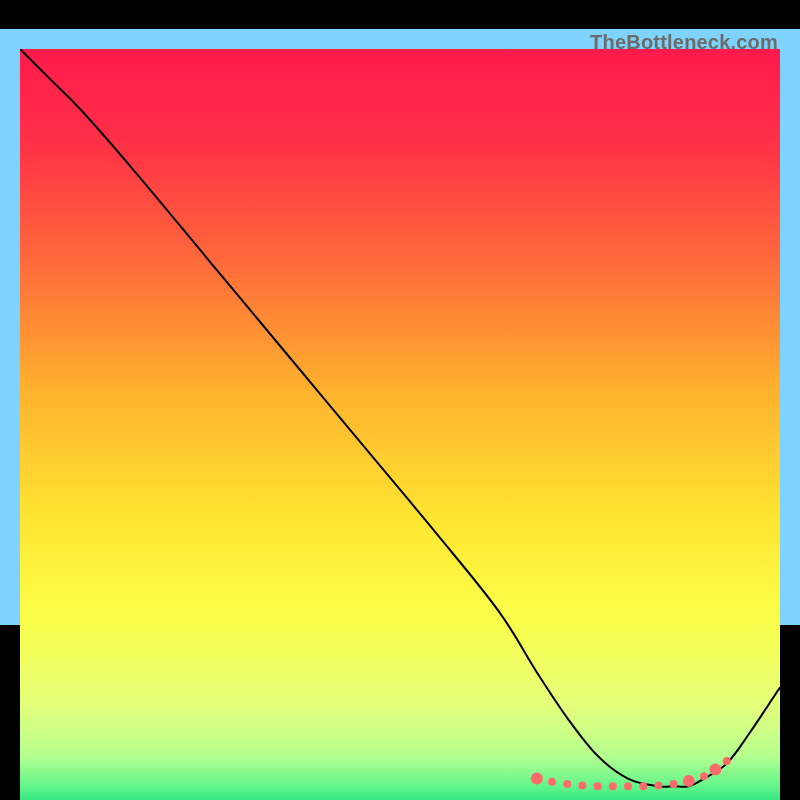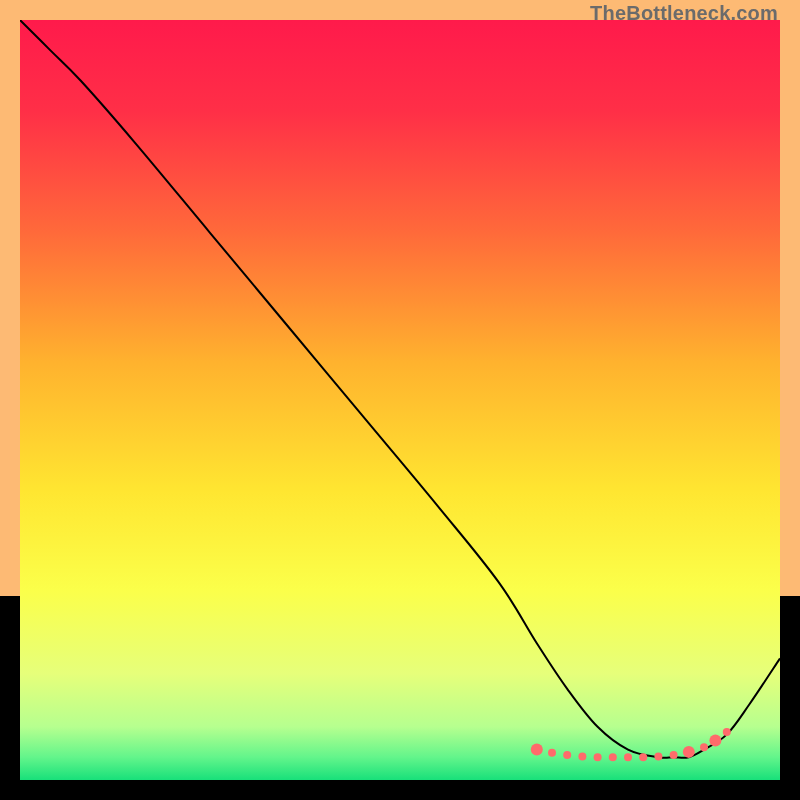--- a/index.html
+++ b/index.html
@@ -1,21 +1,22 @@
 <!DOCTYPE html>
 <html><head>
 <meta charset="utf-8">
 <style>
   * { margin: 0; padding: 0; box-sizing: border-box; }
   html, body { width: 800px; height: 800px; overflow: hidden; background: #000; }
   .stage {
     position: relative;
     width: 800px;
     height: 596px;
-    background: #fdba74;
+    background: #7dd3fc;
+    margin-top: 29px;
   }
   .plot-area {
     position: absolute;
     left: 20px;
     top: 20px;
     width: 760px;
     height: 760px;
   }
   .gradient-bg {
     position: absolute;

